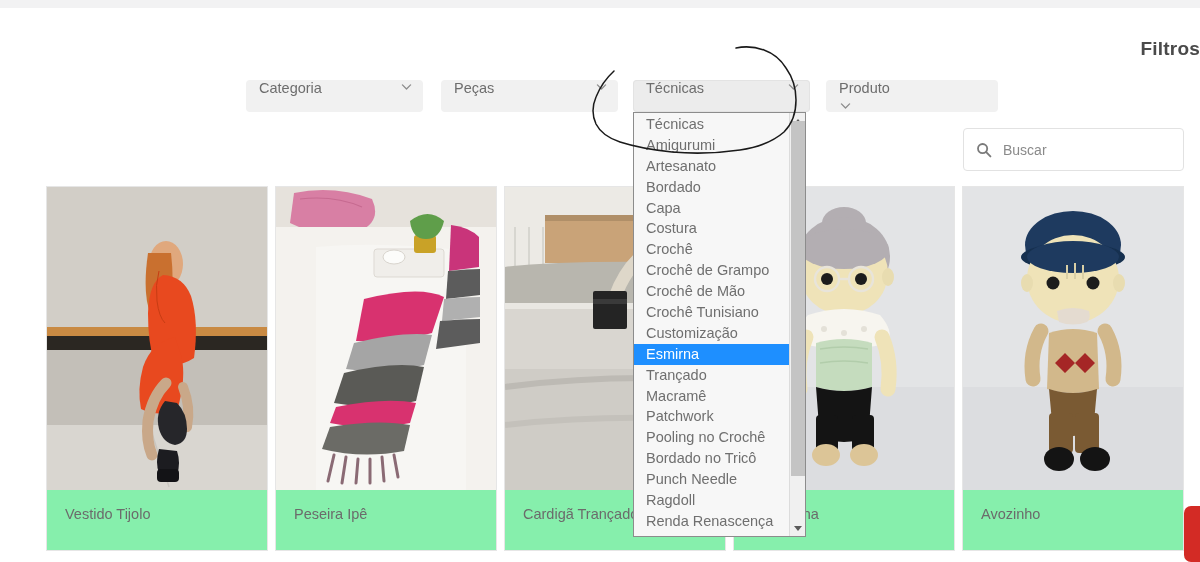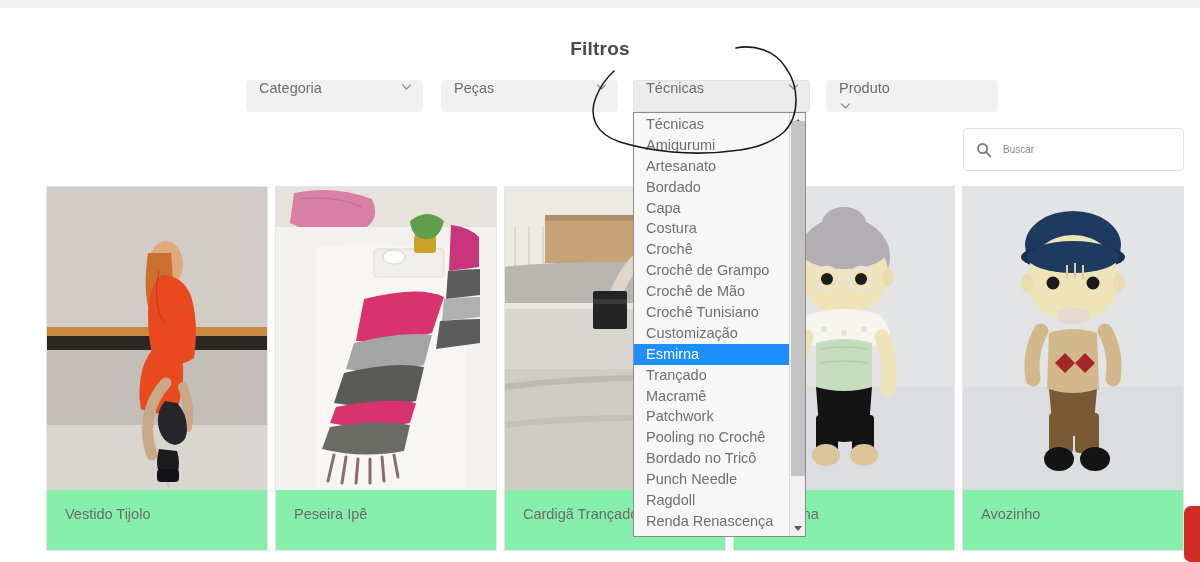--- a/index.html
+++ b/index.html
@@ -14,21 +14,21 @@
 
   
   .top-strip {
     position: absolute; top: 0; left: 0; width: 1200px; height: 8px;
     background: #f2f2f3;
   }
 
   
   .filtros-title {
     position: absolute; top: 38px; left: 0; width: 1200px;
-    text-align: center;
+    text-align: right;
     font-size: 19px; font-weight: bold; color: #4a4a4a;
     letter-spacing: .2px;
   }
 
   
   .filter-row {
     position: absolute; top: 80px; left: 246px;
     width: 752px; height: 32px;
   }
   .fsel {
@@ -97,21 +97,21 @@
   
   .searchbox {
     position: absolute; top: 128px; left: 963px;
     width: 221px; height: 43px;
     background: #fff;
     border: 1px solid #e2e2e2; border-radius: 4px;
     display: flex; align-items: center;
     padding: 0 12px;
   }
   .search-icon { width: 16px; height: 16px; margin-right: 11px; flex: 0 0 auto; opacity: .78; }
-  .search-ph { font-size: 10px; color: #8a8a8a; }
+  .search-ph { font-size: 14px; color: #8a8a8a; }
 
   
   .grid {
     position: absolute; top: 186px; left: 46px;
     width: 1112px; height: 365px;
   }
   .card {
     position: absolute; top: 0; width: 222px; height: 365px;
     background: #86efac;
     border: 1px solid #e6e6e6;

